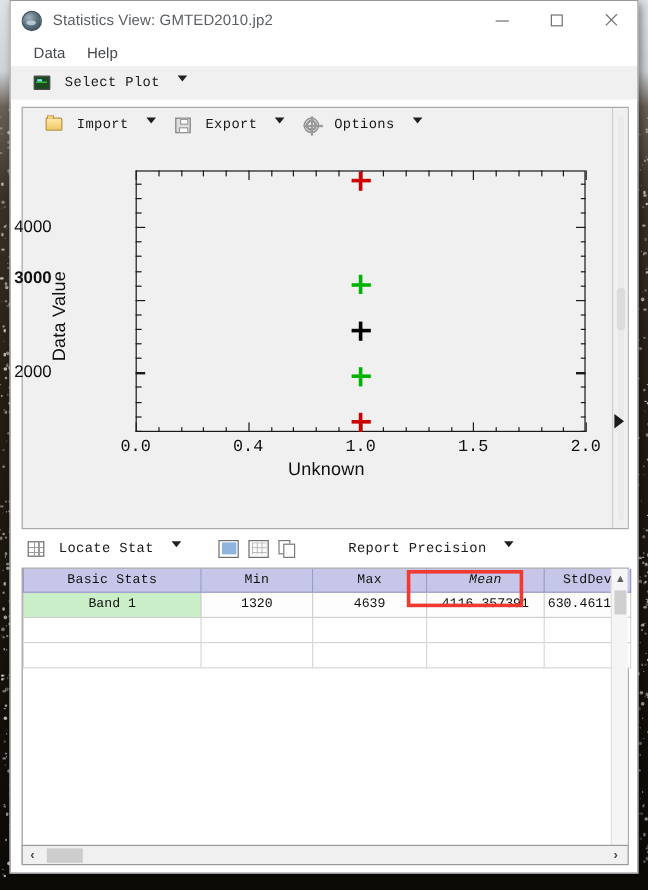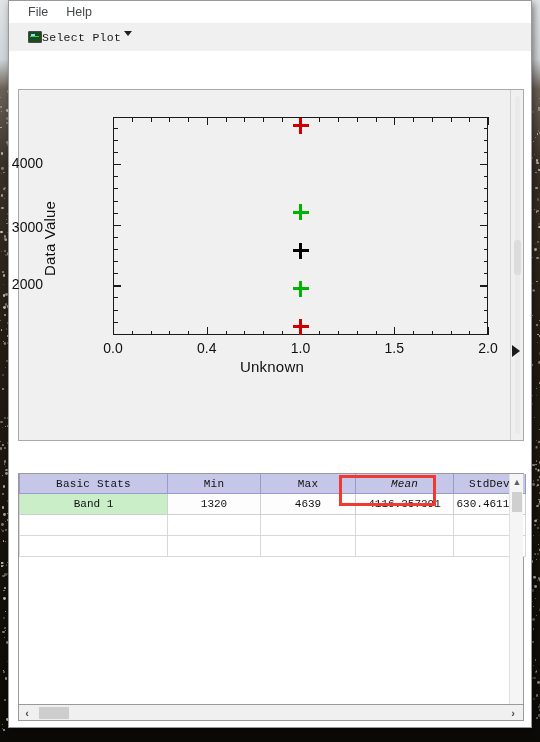--- a/index.html
+++ b/index.html
@@ -61,21 +61,21 @@
   .glyph-close:before{transform:rotate(45deg);}
   .glyph-close:after{transform:rotate(-45deg);}
   
   #menubar{height:22px;display:flex;align-items:center;background:#ffffff;padding-left:10px;}
   .menuitem{font-size:12.5px;color:#44484b;padding:2px 9px;}
   
   #selectbar{
     height:28px;background:#f0f0f0;border-bottom:1px solid #ffffff;
     display:flex;align-items:center;padding-left:14px;
   }
-  .tb-btn{display:flex;align-items:flex-start;gap:0;padding:2px 5px;font-size:11.5px;color:#1b1b1b;
+  .tb-btn{display:flex;align-items:flex-start;gap:12px;padding:2px 5px;font-size:11.5px;color:#1b1b1b;
           font-family:"Liberation Mono", monospace;letter-spacing:.3px;}
   .caret{width:0;height:0;border-left:4px solid transparent;border-right:4px solid transparent;
          border-top:5px solid #1f1f1f;margin-left:3px;}
   
   .ic-plot{width:14px;height:12px;background:#1c4a1f;border:1.5px solid #4a4a4a;box-sizing:border-box;
            position:relative;border-radius:1px;}
   .ic-plot:after{content:"";position:absolute;left:1px;top:4px;width:9px;height:1.5px;background:#35d24a;}
   .ic-plot:before{content:"";position:absolute;left:2px;top:2px;width:4px;height:2px;background:#7fe0ff;}
   #plotpanel{
     position:absolute;left:9px;top:88px;width:506px;height:352px;
@@ -105,21 +105,21 @@
   }
   #xlabel{
     position:absolute;left:0;right:0;top:268px;text-align:center;
     font-size:15px;color:#101010;letter-spacing:.2px;
   }
   #plotframe{
     position:absolute;left:94px;top:27px;width:375px;height:218px;
     border:1.2px solid #1a1a1a;box-sizing:border-box;background:#f0f0f0;
   }
   .ytick-label{position:absolute;right:482px;font-size:14px;color:#101010;white-space:nowrap;}
-  .xtick-label{position:absolute;top:250px;font-size:14px;color:#101010;transform:translateX(-50%);}
+  .xtick-label{position:absolute;top:250px;font-size:14px;color:#101010;transform:translateX(-50%);font-family:Liberation Mono, monospace;}
   .marker{position:absolute;transform:translate(-50%,-50%);pointer-events:none;}
   .marker .h{position:absolute;left:-8px;top:-1.5px;width:16px;height:3px;}
   .marker .v{position:absolute;left:-1.5px;top:-8px;width:3px;height:16px;}
   .tickmark{position:absolute;background:#1a1a1a;}
   
   #plotscroll{
     position:absolute;right:0px;top:0px;width:13px;height:350px;background:#f0f0f0;
     border-left:1px solid #d0d0d0;box-sizing:border-box;
   }
   #plotscroll .track{position:absolute;left:4px;top:6px;width:5px;bottom:6px;background:#eaeaea;border-radius:3px;}
@@ -471,47 +471,77 @@
     <div class="speck" style="left: 7.80264px; top: 686.126px; width: 2.37625px; height: 2.37625px; opacity: 0.67;"></div>
     <div class="speck" style="left: 537.792px; top: 705.745px; width: 2.40038px; height: 2.40038px; opacity: 0.36;"></div>
     <div class="speck" style="left: 533.257px; top: 289.747px; width: 1.64294px; height: 1.64294px; opacity: 0.54;"></div>
     <div class="speck" style="left: 535.576px; top: 484.893px; width: 2.44789px; height: 2.44789px; opacity: 0.3;"></div>
     <div class="speck" style="left: 5.12849px; top: 303.292px; width: 2.33329px; height: 2.33329px; opacity: 0.43;"></div>
     <div class="speck" style="left: 537.223px; top: 518.64px; width: 0.880224px; height: 0.880224px; opacity: 0.46;"></div>
   </div>
 
 <div id="window">
 
+  <div id="titlebar">
+    <div id="appicon"></div>
+    <div id="wintitle">Statistics View: GMTED2010.jp2</div>
+    <div class="wbtn" id="wmin">
+        <span class="glyph-min"></span>
+      </div>
+    <div class="wbtn" id="wmax">
+        <span class="glyph-max"></span>
+      </div>
+    <div class="wbtn" id="wclose">
+        <span class="glyph-close"></span>
+      </div>
+  </div>
 
   <div id="menubar">
-    <div class="menuitem">File</div>
+    <div class="menuitem">Data</div>
     <div class="menuitem">Help</div>
   </div>
 
   <div id="selectbar">
     <div class="tb-btn">
       <span class="ic-plot"></span>
       <span>Select Plot</span>
       <span class="caret"></span>
     </div>
   </div>
 
   <div id="plotpanel">
 
+    <div id="plottoolbar">
+      <div class="tb-btn">
+        <span class="ic-folder"></span>
+        <span>Import</span>
+        <span class="caret"></span>
+      </div>
+      <div class="tb-btn">
+        <span class="ic-save"></span>
+        <span>Export</span>
+        <span class="caret"></span>
+      </div>
+      <div class="tb-btn">
+        <span class="ic-gear"></span>
+        <span>Options</span>
+        <span class="caret"></span>
+      </div>
+    </div>
 
 
     <div id="chartwrap">
       <div id="ylabel">Data Value</div>
       <div id="xlabel">Unknown</div>
       <div id="plotframe"></div>
       <div id="ytick-layer">
           <div class="ytick-label" style="top: 186.344px;">2000</div>
           <div class="tickmark" style="left: 94px; top: 195.344px; width: 8px; height: 1.2px;"></div>
           <div class="tickmark" style="left: 461px; top: 195.344px; width: 8px; height: 1.2px;"></div>
-          <div class="ytick-label" style="top: 129px;">3000</div>
+          <div class="ytick-label" style="top: 108px; font-weight: bold;">3000</div>
           <div class="tickmark" style="left: 94px; top: 134.789px; width: 8px; height: 1.2px;"></div>
           <div class="tickmark" style="left: 461px; top: 134.789px; width: 8px; height: 1.2px;"></div>
           <div class="ytick-label" style="top: 65.2333px;">4000</div>
           <div class="tickmark" style="left: 94px; top: 74.2333px; width: 8px; height: 1.2px;"></div>
           <div class="tickmark" style="left: 461px; top: 74.2333px; width: 8px; height: 1.2px;"></div>
           <div class="tickmark" style="left: 94px; top: 243.789px; width: 4.5px; height: 1px;"></div>
           <div class="tickmark" style="left: 464.5px; top: 243.789px; width: 4.5px; height: 1px;"></div>
           <div class="tickmark" style="left: 94px; top: 231.678px; width: 4.5px; height: 1px;"></div>
           <div class="tickmark" style="left: 464.5px; top: 231.678px; width: 4.5px; height: 1px;"></div>
           <div class="tickmark" style="left: 94px; top: 219.567px; width: 4.5px; height: 1px;"></div>
@@ -631,20 +661,34 @@
       <span class="ic-refresh"></span>
     </div>
 
     <div id="plotscroll">
       <div class="track"></div>
       <div class="thumb"></div>
     </div>
     <div id="splitarrow"></div>
   </div>
 
+  <div id="statstoolbar">
+    <div class="tb-btn" style="margin-right:26px">
+      <span class="ic-grid"></span>
+      <span>Locate Stat</span>
+      <span class="caret"></span>
+    </div>
+    <span class="sq-btn sq-blue"></span>
+    <span class="sq-btn sq-tbl"></span>
+    <span class="sq-btn sq-copy"></span>
+    <div class="tb-btn" style="margin-left:28px">
+      <span>Report Precision</span>
+      <span class="caret"></span>
+    </div>
+  </div>
 
   <div id="tablepanel">
     <table class="stats">
       <thead>
           <tr id="thead-row">
             <th style="width: 145px;">Basic Stats</th>
             <th style="width: 90px;">Min</th>
             <th style="width: 92px;">Max</th>
             <th style="width: 95px; font-style: italic;">Mean</th>
             <th style="width: 69px;">StdDev</th>

